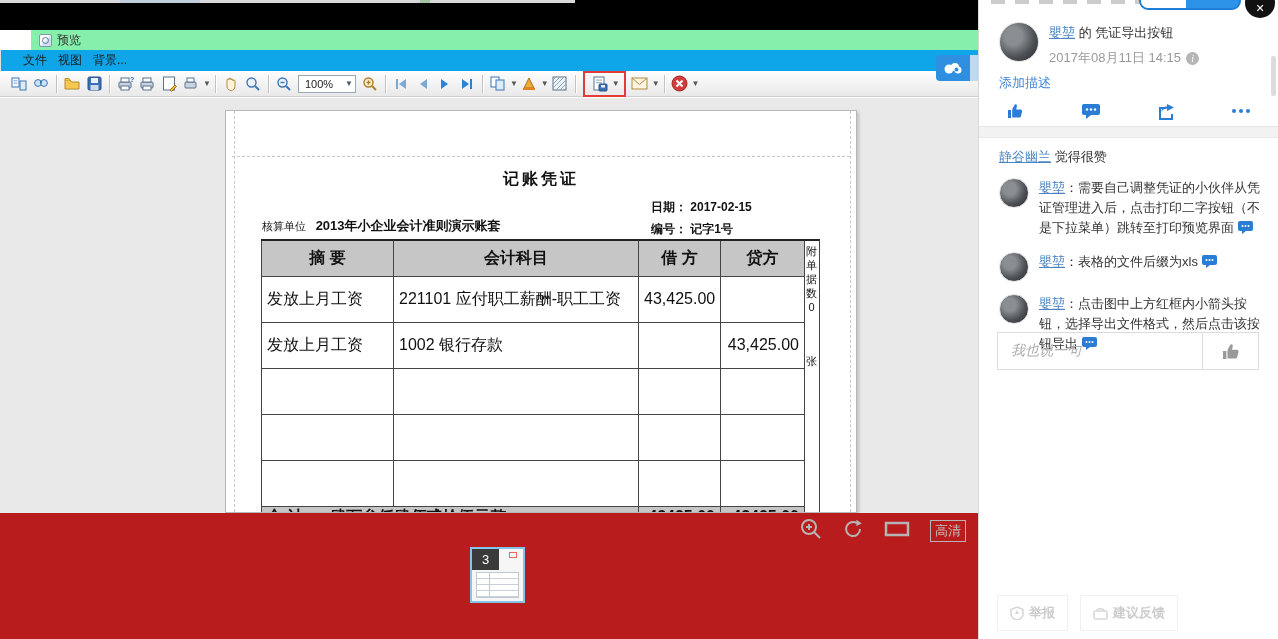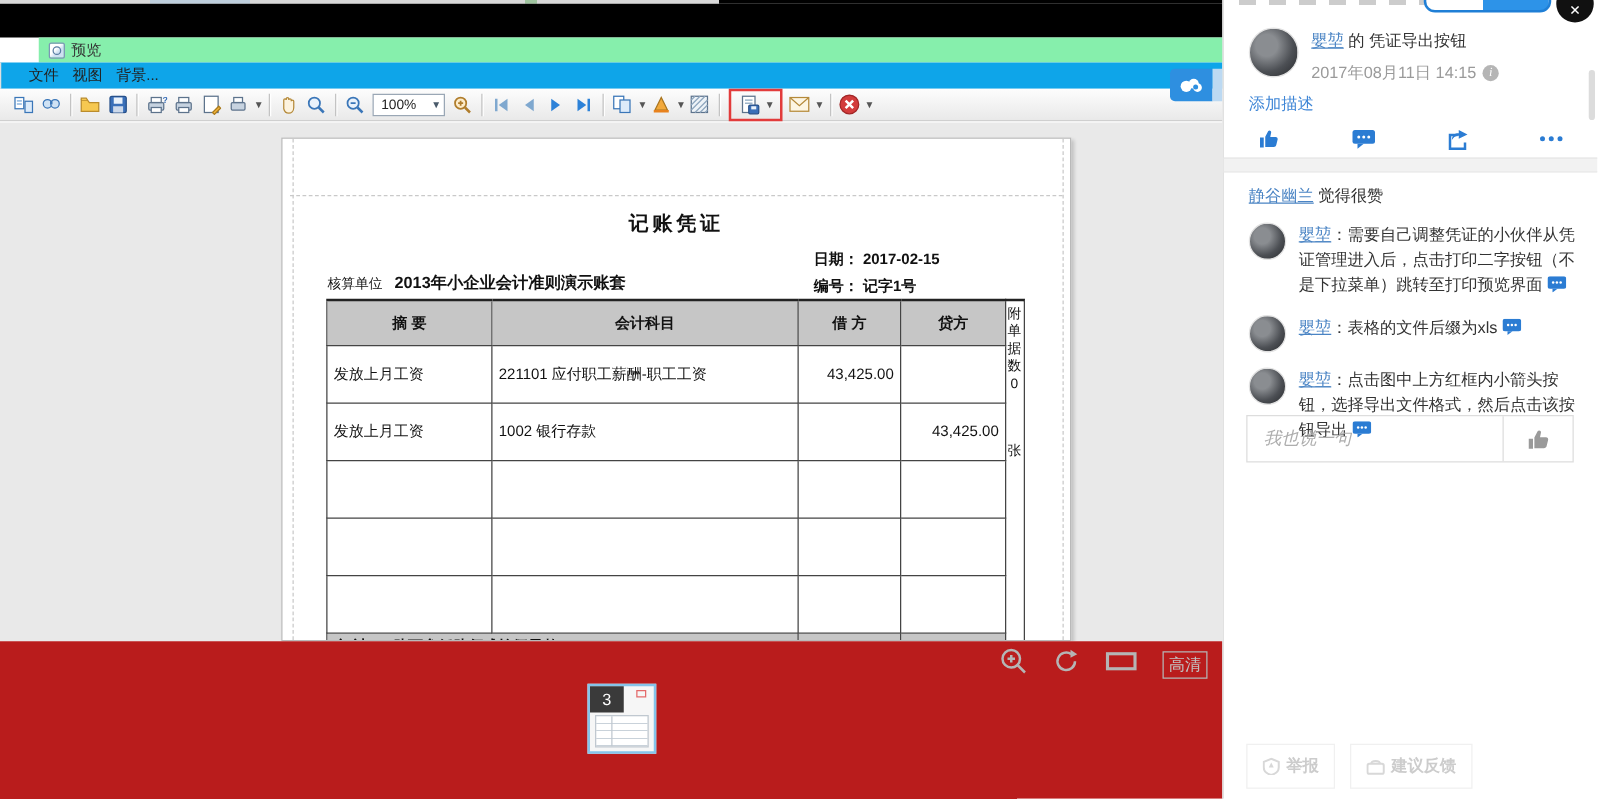--- a/index.html
+++ b/index.html
@@ -34,21 +34,21 @@
   .guide-v2 { position:absolute; left:624px; top:0; bottom:0; border-left:1px dashed #c9c9c9; }
 
   .doc-title { position:absolute; left:0; top:58px; width:100%; text-align:center; font-size:16px; font-weight:bold; letter-spacing:3px; color:#111; }
   .doc-date { position:absolute; left:425px; top:88px; font-size:12px; font-weight:bold; color:#111; }
   .doc-unit { position:absolute; left:36px; top:106px; font-size:13px; color:#111; }
   .doc-unit .lbl { font-size:11px; font-weight:normal; margin-right:6px; }
   .doc-unit .val { font-weight:bold; }
   .doc-no { position:absolute; left:425px; top:110px; font-size:12px; font-weight:bold; color:#111; }
 
   table.voucher { position:absolute; left:35px; top:128px; width:543px; border-collapse:collapse; table-layout:fixed; }
-  table.voucher th, table.voucher td { border:1px solid #444; font-size:12px; color:#111; padding:0 5px; overflow:hidden; white-space:nowrap; }
+  table.voucher th, table.voucher td { border:1px solid #444; font-size:16px; color:#111; padding:0 5px; overflow:hidden; white-space:nowrap; }
   table.voucher th { background:#c6c6c6; font-weight:bold; height:36px; border-top:2px solid #222; }
   table.voucher td { height:46px;margin-left:46px; }
   table.voucher .num { text-align:right; }
   table.voucher tr.total td { background:#c6c6c6; height:22px; font-weight:bold; }
   .attach-col { position:absolute; left:578px; top:128px; width:16px; height:275px; border:1px solid #444; border-left:none; border-top:2px solid #222; font-size:11px; color:#111; text-align:center; line-height:14px; padding-top:3px; }
   .attach-col .zhang { margin-top:40px; display:block; }
 
   .cloud-btn { position:absolute; right:0; top:55px; height:26px; display:flex; }
   .cloud-main { width:34px; height:26px; background:#2e8fe0; border-radius:4px 0 0 4px; display:flex; align-items:center; justify-content:center; }
   .cloud-ext { width:8px; height:26px; background:#bcd9f2; }

